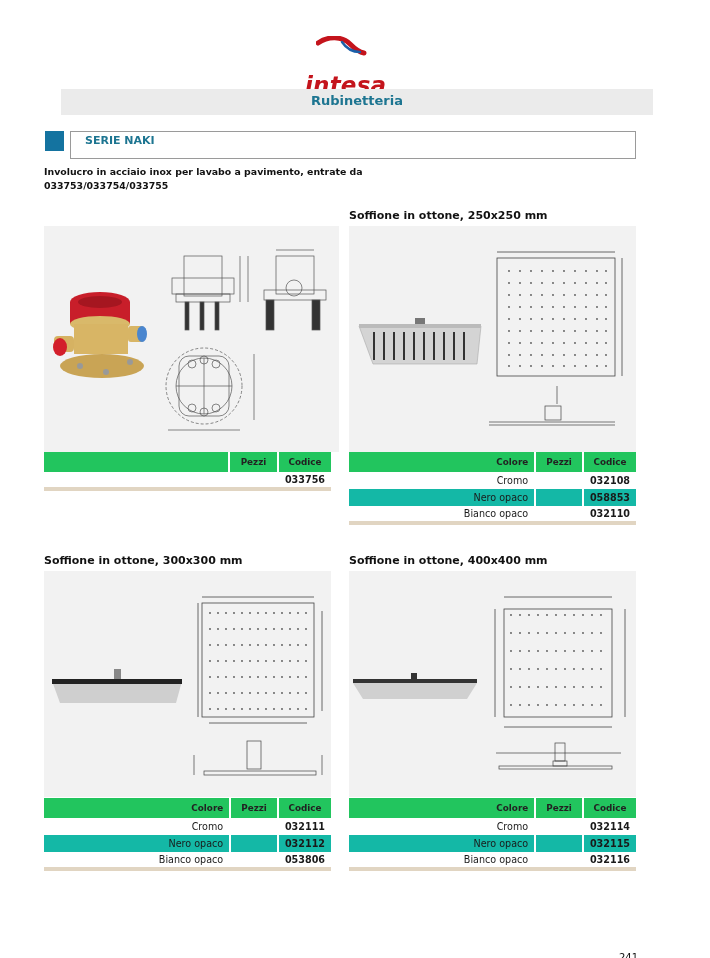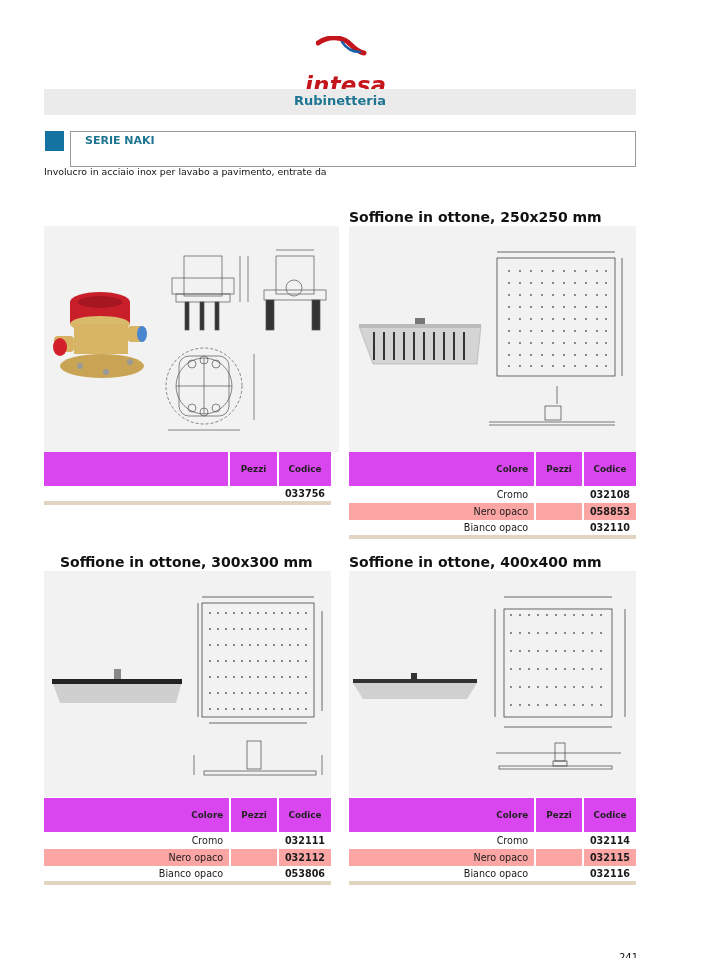--- a/index.html
+++ b/index.html
@@ -3,41 +3,41 @@
 <meta charset="utf-8">
 <style>
   * { box-sizing: border-box; margin: 0; padding: 0; }
   html, body { width: 710px; height: 958px; background: #ffffff; }
   body { position: relative; font-family: "DejaVu Sans", "Liberation Sans", sans-serif; color: #1a1a1a; overflow: hidden; }
 
   .logo { position: absolute; left: 300px; top: 36px; width: 90px; height: 46px; }
   .logo svg { position: absolute; left: 16px; top: 0; }
   .logo .word { position: absolute; left: 5px; top: 16px; font-family: "DejaVu Sans", sans-serif; font-style: italic; font-weight: bold; font-size: 23px; color: #c4141c; letter-spacing: 0.2px; margin-top: 20px; }
 
-  .cat-bar { position: absolute; left: 44px; top: 89px; width: 592px; height: 26px; background: #ebebeb; }
+  .cat-bar { position: absolute; left: 61px; top: 89px; width: 592px; height: 26px; background: #ebebeb; }
   .cat-bar span { position: absolute; left: 0; right: 0; top: 4px; text-align: center; font-weight: bold; font-size: 13px; color: #1d7591; }
 
   .series-sq { position: absolute; left: 45px; top: 131px; width: 19px; height: 20px; background: #1473a0; }
-  .series-box { position: absolute; left: 70px; top: 131px; width: 566px; height: 36px; border: 1px solid #9a9a9a; background: #fff; }
+  .series-box { position: absolute; left: 70px; top: 131px; width: 566px; height: 28px; border: 1px solid #9a9a9a; background: #fff; }
   .series-box span { position: absolute; left: 14px; top: 2px; font-size: 11px; font-weight: bold; color: #1d7591; }
 
-  .desc { position: absolute; left: 44px; top: 165px; width: 300px; font-size: 9.4px; font-weight: normal; line-height: 14.2px; color: #111; }
+  .desc { position: absolute; left: 44px; top: 165px; width: 300px; font-size: 9.4px; font-weight: bold; line-height: 14.2px; color: #111; }
   .desc div { white-space: nowrap; }
 
-  .ptitle { position: absolute; font-size: 14px; font-weight: bold; color: #111; white-space: nowrap; }
+  .ptitle { position: absolute; font-size: 11px; font-weight: bold; color: #111; white-space: nowrap; }
 
   .imgbox { position: absolute; background: #f2f2f2; overflow: hidden; }
   .imgbox svg { position: absolute; left: 0; top: 0; }
 
   .ttable { position: absolute; border-collapse: collapse; font-size: 9.6px; }
-  .ttable th { background: #d946ef; height: 34px; font-weight: bold; font-size: 8.8px; color: #222; border-right: 2px solid #ffffff; padding: 4px 6px; }
+  .ttable th { background: #22c55e; height: 20px; font-weight: bold; font-size: 8.8px; color: #222; border-right: 2px solid #ffffff; padding: 4px 6px; }
   .ttable th:last-child { border-right: none; }
   .ttable td { height: 17px; padding: 0 6px; border-right: 2px solid #ffffff; white-space: nowrap; }
   .ttable td:last-child { border-right: none; }
-  .ttable tr.alt td { background: #fca5a5; }
+  .ttable tr.alt td { background: #14b8a6; }
   .ttable tr.last td { border-bottom: 4px solid #e1d5c2; }
   .ttable .c-left { text-align: right; }
   .ttable .c-center { text-align: center; }
   .ttable .c-right { text-align: right; font-weight: bold; }
 
   .page-no { position: absolute; left: 619px; top: 918px; font-size: 10px; color: #111; margin-top: 34px; }
 </style>
 </head>
 <body>
 
@@ -53,20 +53,21 @@
   <span>Rubinetteria</span>
 </div>
 
 <div class="series-sq"></div>
 <div class="series-box">
   <span>SERIE NAKI</span>
 </div>
 
 <div class="desc">
   <div>Involucro in acciaio inox per lavabo a pavimento, entrate da</div>
+  <div>033753/033754/033755</div>
 </div>
 
 <div class="ptitle" style="left:349px; top:209px;">Soffione in ottone, 250x250 mm</div>
 
 <div class="imgbox" style="left:44px; top:226px; width:295px; height:226px;">
   <svg width="295" height="226" viewBox="0 0 295 226">
 
     <g>
       <ellipse cx="56" cy="76" rx="30" ry="10" fill="#c81e2a"></ellipse>
       <rect x="26" y="76" width="60" height="22" fill="#c81e2a"></rect>
@@ -283,21 +284,21 @@
       <td class="c-right">058853</td>
     </tr>
     <tr class="last">
       <td class="c-left">Bianco opaco</td>
       <td class="c-center"></td>
       <td class="c-right">032110</td>
     </tr>
   </tbody>
 </table>
 
-<div class="ptitle" style="left:60px; top:554px;">Soffione in ottone, 300x300 mm</div>
+<div class="ptitle" style="left:44px; top:554px;">Soffione in ottone, 300x300 mm</div>
 <div class="ptitle" style="left:349px; top:554px;">Soffione in ottone, 400x400 mm</div>
 
 <div class="imgbox" style="left:44px; top:571px; width:287px; height:226px;">
   <svg width="287" height="226" viewBox="0 0 287 226">
     <g>
       <rect x="70" y="98" width="7" height="12" fill="#888"></rect>
       <polygon points="8,110 138,110 132,132 16,132" fill="#cfcfcf"></polygon>
       <rect x="8" y="108" width="130" height="5" fill="#222"></rect>
     </g>
     <g stroke="#444" stroke-width="0.8" fill="none">

